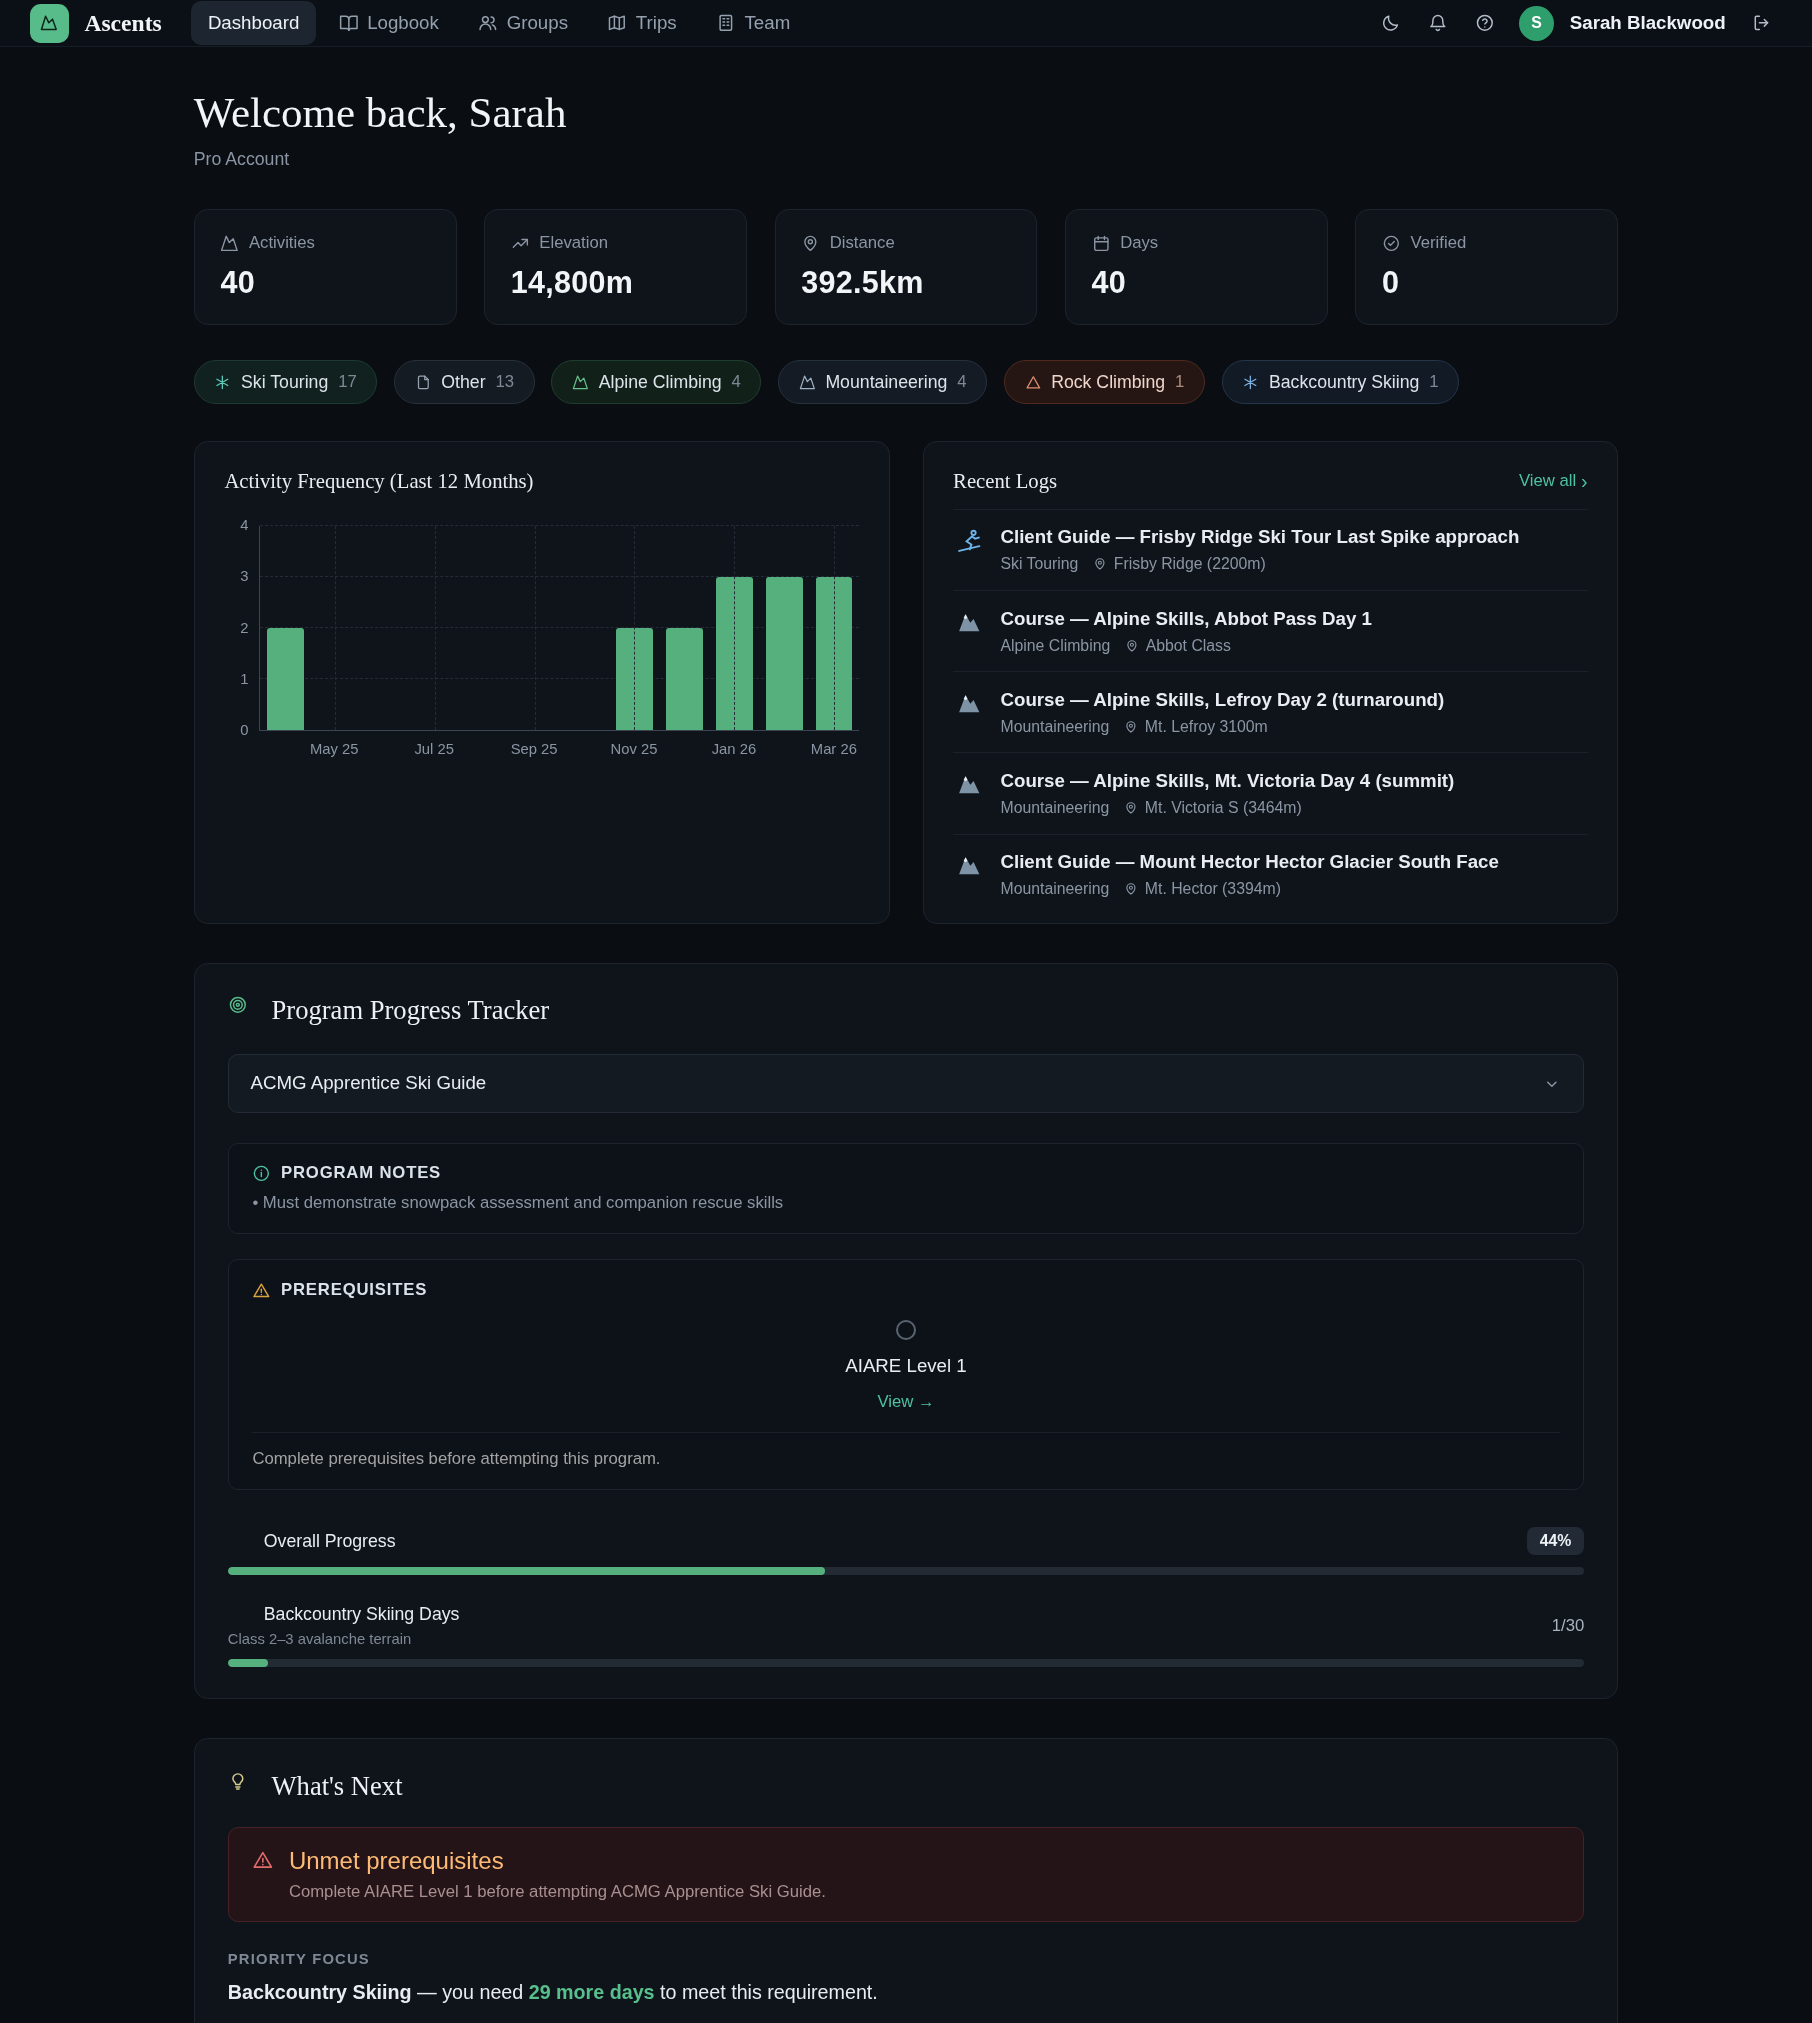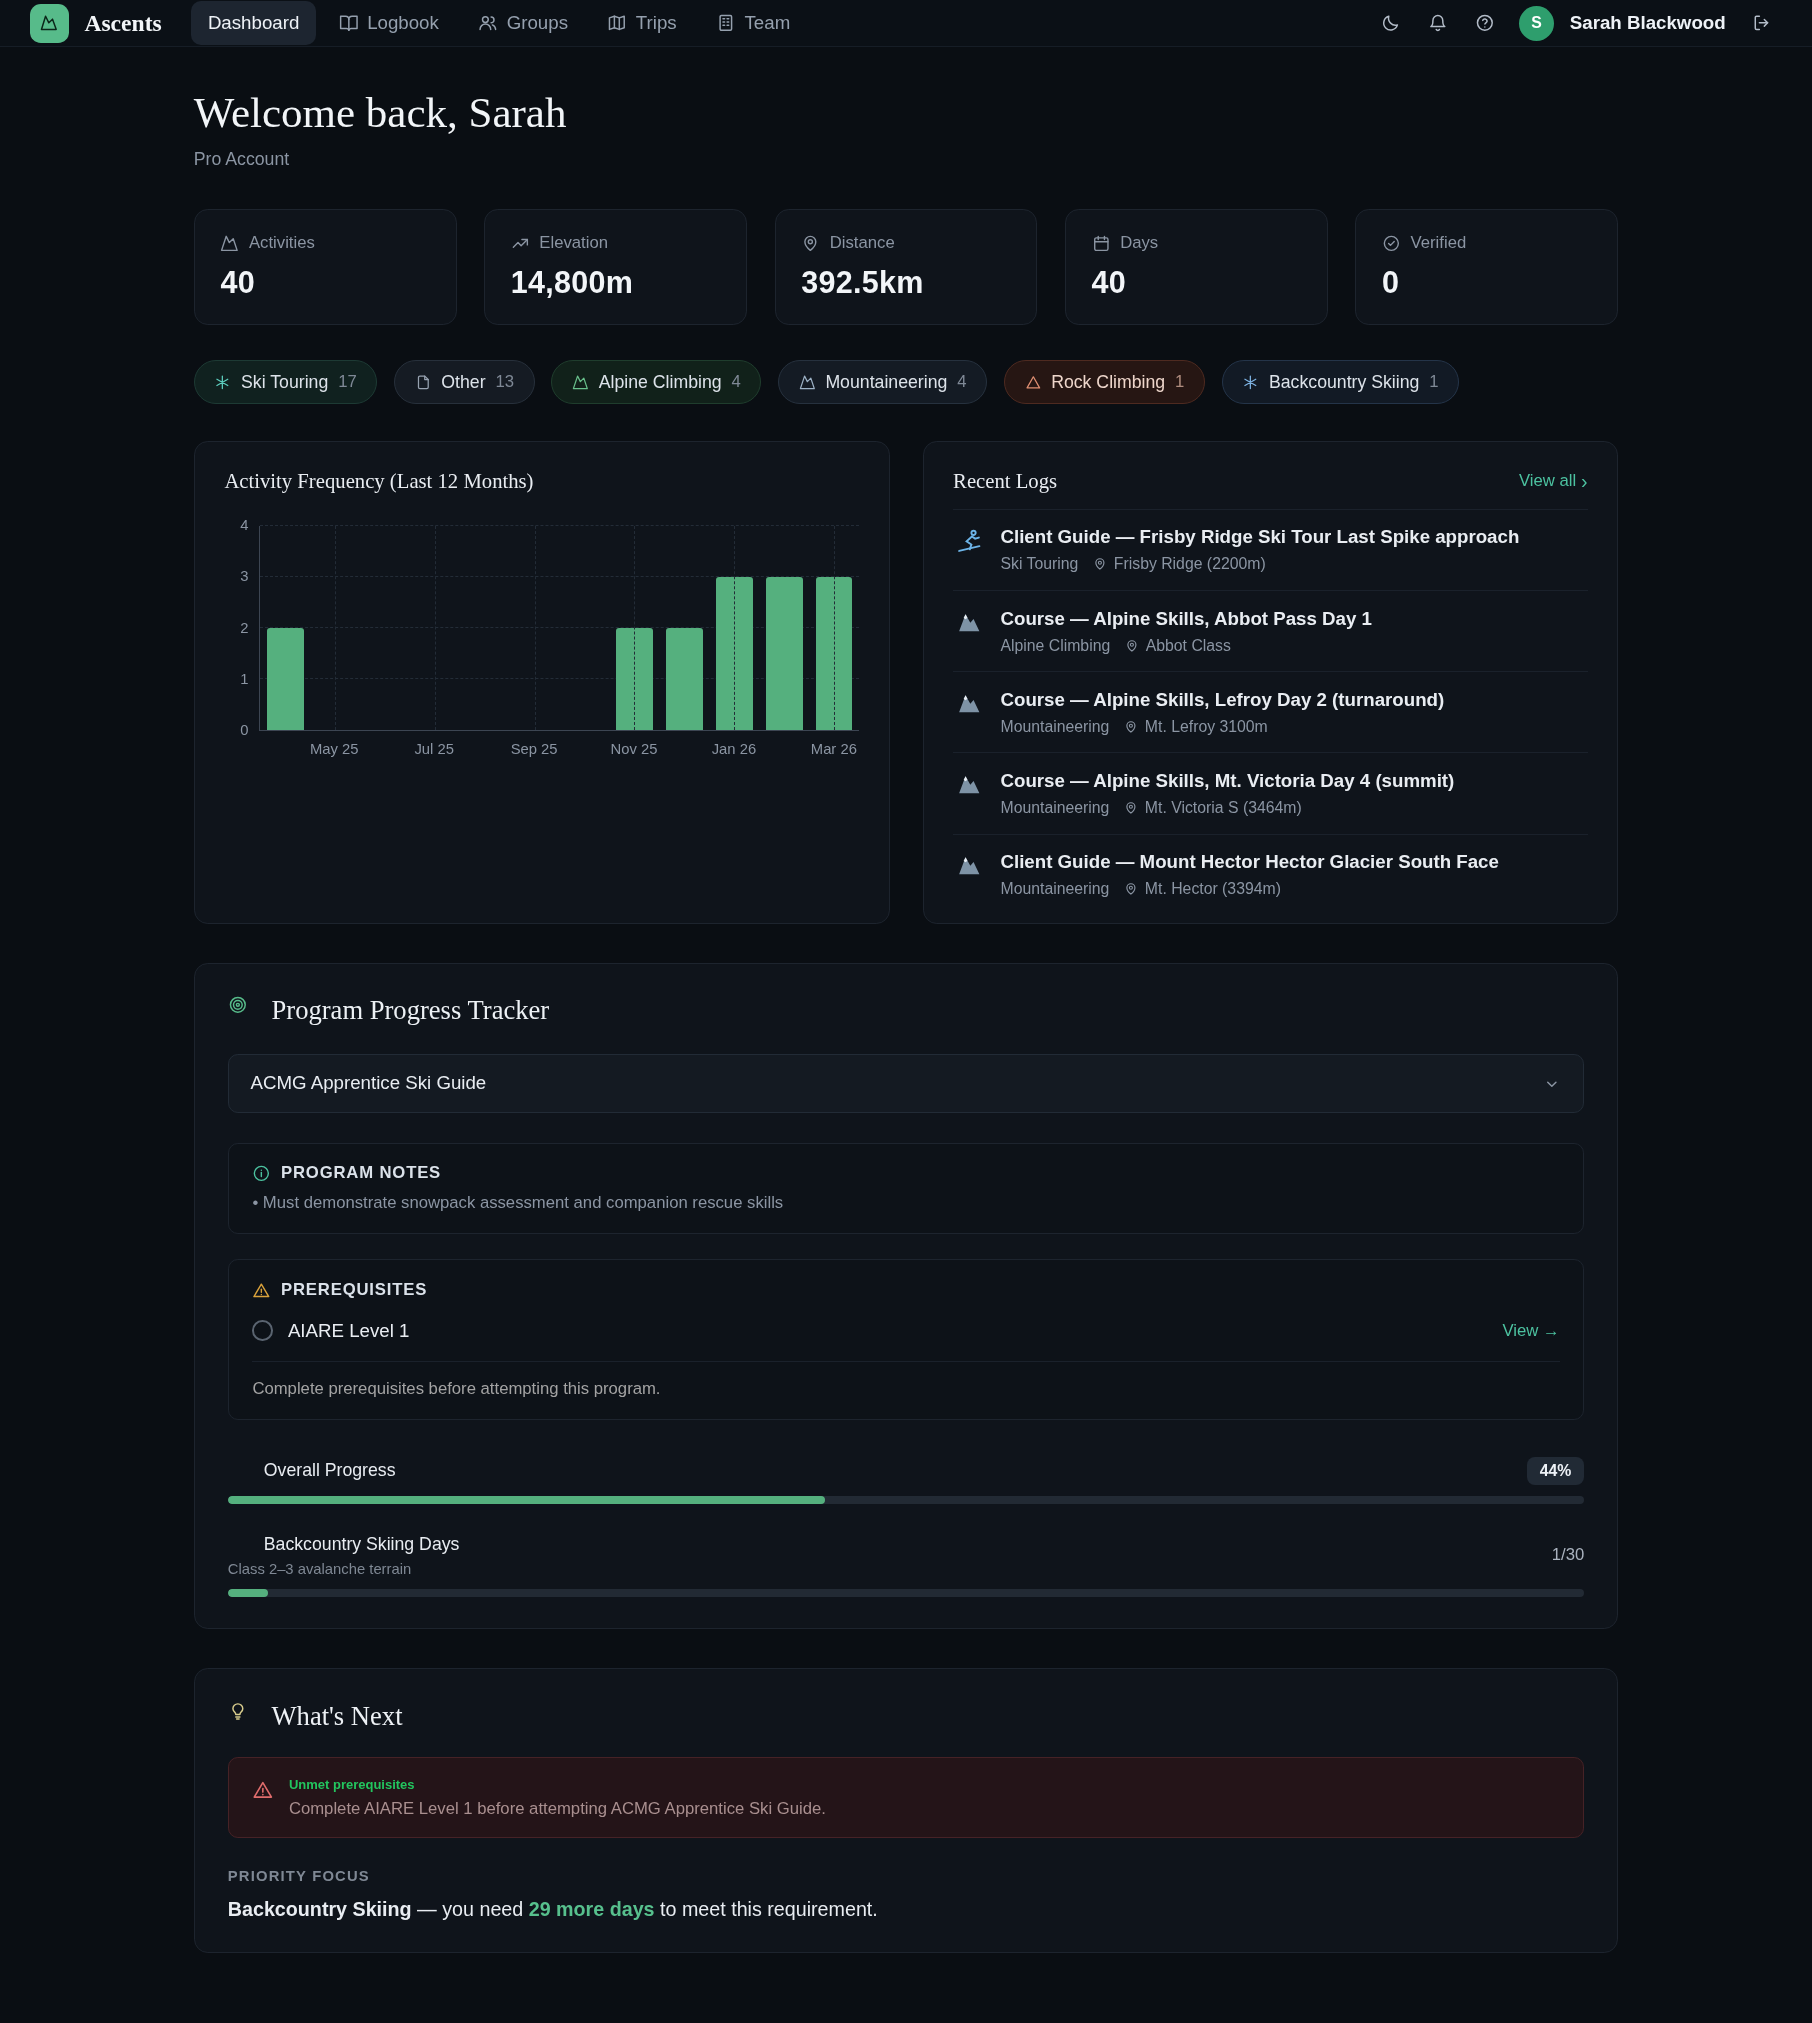--- a/index.html
+++ b/index.html
@@ -104,42 +104,42 @@
 
   .note-box { margin-top: 29.6px; border: 1px solid #1d242e; background: #0d1218; border-radius: 9.9px; padding: 19.7px 23.6px; }
   .note-head { display: flex; gap: 9.9px; align-items: center; font-size: 16.7px; font-weight: 700;
                letter-spacing: .05em; color: #dbe2ea; }
   .note-head svg.ic { width: 18.7px; height: 18.7px; }
   .ic-info { color: #4cc2a0; }
   .ic-warn { color: #d9a23c; }
   .note-body { margin-top: 9.9px; font-size: 16.7px; color: #8b95a3; }
 
   .prereq-box { margin-top: 25.6px; }
-  .prereq-row { display: flex; align-items: center; gap: 14.8px; margin-top: 19.7px; }
+  .prereq-row { display: flex; align-items: center; gap: 14.8px; margin-top: 19.7px; flex-direction: column; }
   .radio { width: 20.7px; height: 20.7px; border: 2px solid #5a6470; border-radius: 50%; flex: none; cursor: pointer; }
   .prereq-name { font-size: 18.7px; color: #e9edf2; flex: 1; }
   .view-link { color: #4cc2a0; font-size: 16.7px; cursor: pointer; }
   .prereq-note { margin-top: 19.7px; padding-top: 16.7px; border-top: 1px solid #1a212b; font-size: 16.7px; color: #a3a3a3; }
 
   .prog-row { margin-top: 29.6px; }
   .prog-row.first { margin-top: 37px; }
   .prog-head { display: flex; justify-content: space-between; align-items: center; }
   .prog-label { font-size: 17.7px; color: #e9edf2; margin-left: 36px; }
   .prog-sub { font-size: 14.8px; color: #7f8894; margin-top: 5.9px; }
   .badge { background: #212a35; border-radius: 7.9px; padding: 4.9px 12.8px; font-size: 15.8px; font-weight: 700; color: #eef2f7; }
   .prog-val { font-size: 16.7px; color: #aab3bf; }
   .track { margin-top: 11.8px; height: 7.9px; background: #222a34; border-radius: 3.9px; overflow: hidden; }
   .fill { height: 100%; background: #55b07e; border-radius: 3.9px; }
 
   
   .next-panel { margin-top: 39px; padding: 31.5px 33px; }
   .alert { margin-top: 25.6px; background: #241418; border: 1px solid #462226; border-radius: 9.9px;
            padding: 18.7px 23.6px; display: flex; gap: 14.8px; }
   .alert svg.ic { color: #e06c6c; width: 21.7px; height: 21.7px; margin-top: 2px; }
-  .alert-title { font-size: 13px; font-weight: 700; color: #22c55e; }
+  .alert-title { font-size: 24px; font-weight: 400; color: #fdba74; }
   .alert-body { margin-top: 6.9px; font-size: 16.7px; color: #a98f8f; }
   .mini-label { margin-top: 29.6px; font-size: 14.8px; font-weight: 700; letter-spacing: .08em; color: #7f8894; }
   .priority-line { margin-top: 13.8px; font-size: 19.7px; color: #e9edf2; }
   .priority-line .strong { font-weight: 700; }
   .priority-line .green { color: #57c08d; font-weight: 700; }
 </style>
 </head>
 <body>
 
 <nav class="topnav">

